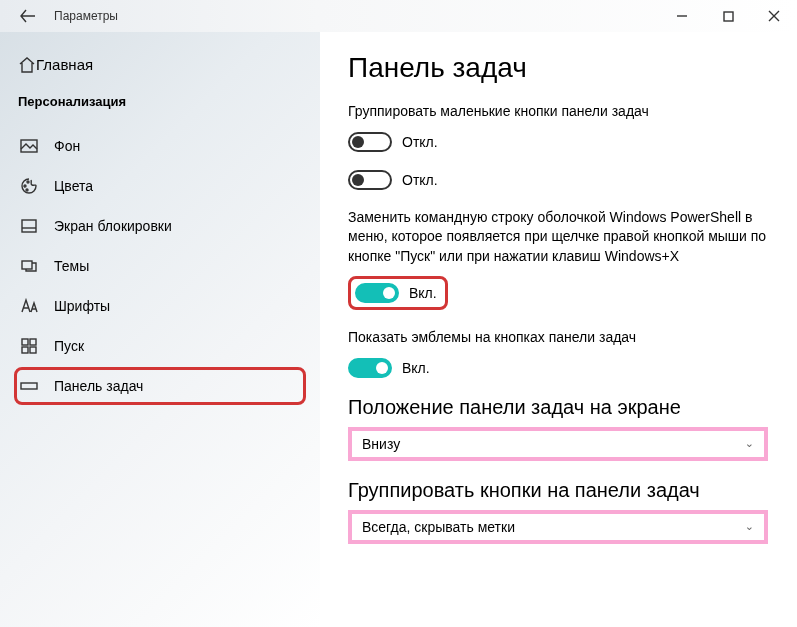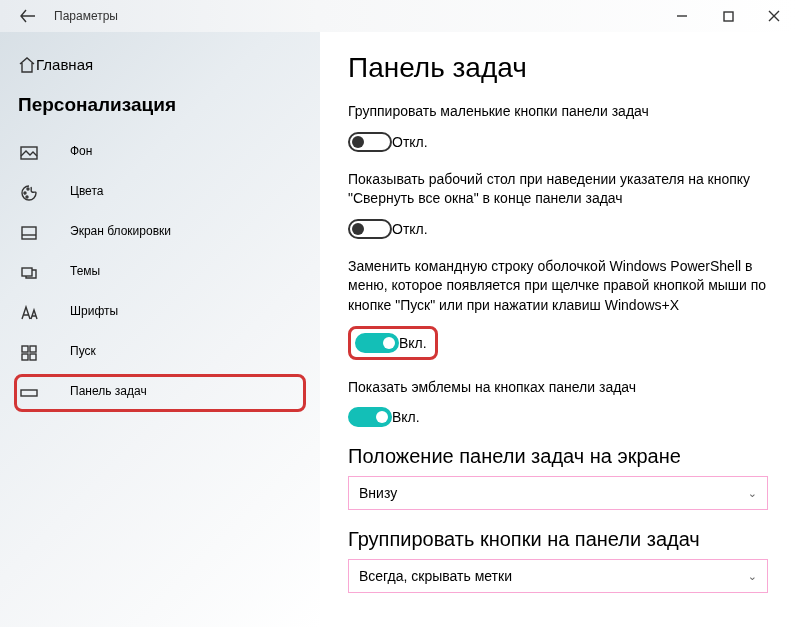--- a/index.html
+++ b/index.html
@@ -80,29 +80,30 @@
     flex: 1;
     border: none;
     background: transparent;
     outline: none;
     font-size: 14px;
     color: #555;
   }
   .searchbox input::placeholder { color: #666; }
   .category {
     font-weight: 600;
-    font-size: 19px;
+    font-size: 13px;
     padding: 4px 4px 12px 4px;
   }
   .navlist { display: flex; flex-direction: column; gap: 2px; }
   .navitem {
     display: flex;
-    gap: 32px;
+    align-items: center;
+    gap: 16px;
     padding: 10px 6px;
-    font-size: 12px;
+    font-size: 14px;
     color: #000;
     border-radius: 0;
   }
   .navitem.highlight {
     border: 3px solid #d23535;
     border-radius: 8px;
     padding: 7px 3px;
   }
   .navicon { width: 18px; height: 18px; display:flex; align-items:center; justify-content:center; color:#333;}
   .main {
@@ -121,20 +122,21 @@
   .setting-label {
     font-size: 14px;
     color: #000;
     margin-bottom: 10px;
     line-height: 1.4;
     max-width: 420px;
   }
   .toggle-row {
     display: flex;
     align-items: center;
+    gap: 10px;
   }
   .toggle-row.highlight {
     border: 3px solid #d23535;
     border-radius: 8px;
     padding: 4px 8px 4px 4px;
     display: inline-flex;
   }
   .toggle {
     width: 44px;
     height: 20px;
@@ -164,21 +166,21 @@
   .toggle-state {
     font-size: 14px;
   }
   .select-label {
     font-size: 20px;
     margin-bottom: 8px;
   }
   .selectbox {
     width: 420px;
     height: 34px;
-    border: 1px solid #f9a8d4;
+    border: 4px solid #f9a8d4;
     padding: 0 10px;
     display: flex;
     align-items: center;
     justify-content: space-between;
     font-size: 14px;
     background: #fff;
     margin-bottom: 10px;
   }
   .chev { color:#666; font-size:11px; }
   svg { stroke: currentColor; fill: none; stroke-width: 1.4; }
@@ -302,21 +304,20 @@
         <div class="setting-label">Группировать маленькие кнопки панели задач</div>
         <div class="toggle-row">
           <div class="toggle">
               <div class="knob"></div>
             </div>
           <span class="toggle-state">Откл.</span>
         </div>
       </div>
 
       <div class="setting">
-        <div class="setting-label">Показывать рабочий стол при наведении указателя на кнопку "Свернуть все окна" в конце панели задач</div>
         <div class="toggle-row">
           <div class="toggle">
               <div class="knob"></div>
             </div>
           <span class="toggle-state">Откл.</span>
         </div>
       </div>
 
       <div class="setting">
         <div class="setting-label">Заменить командную строку оболочкой Windows PowerShell в меню, которое появляется при щелчке правой кнопкой мыши по кнопке "Пуск" или при нажатии клавиш Windows+X</div>

